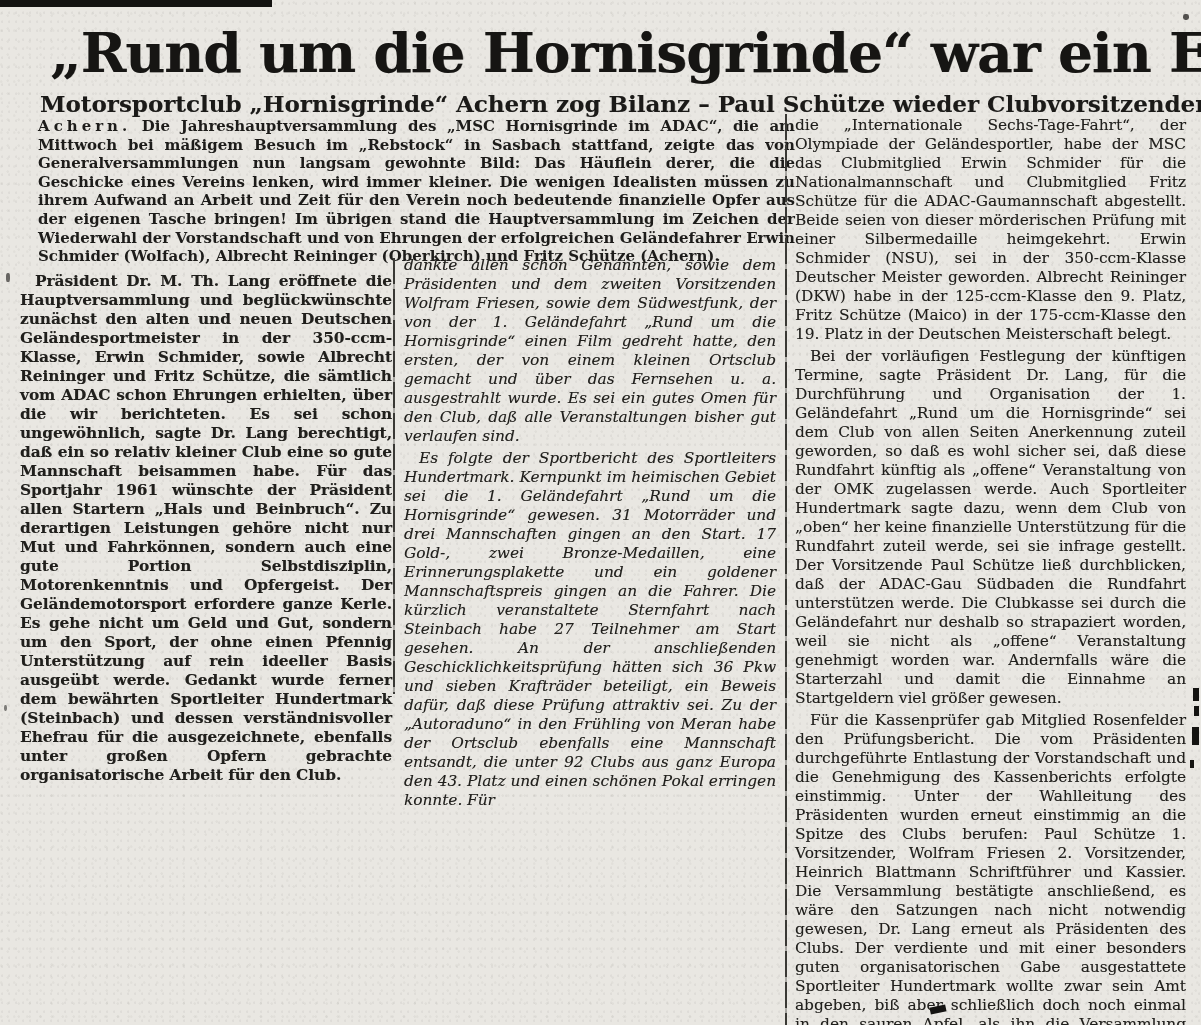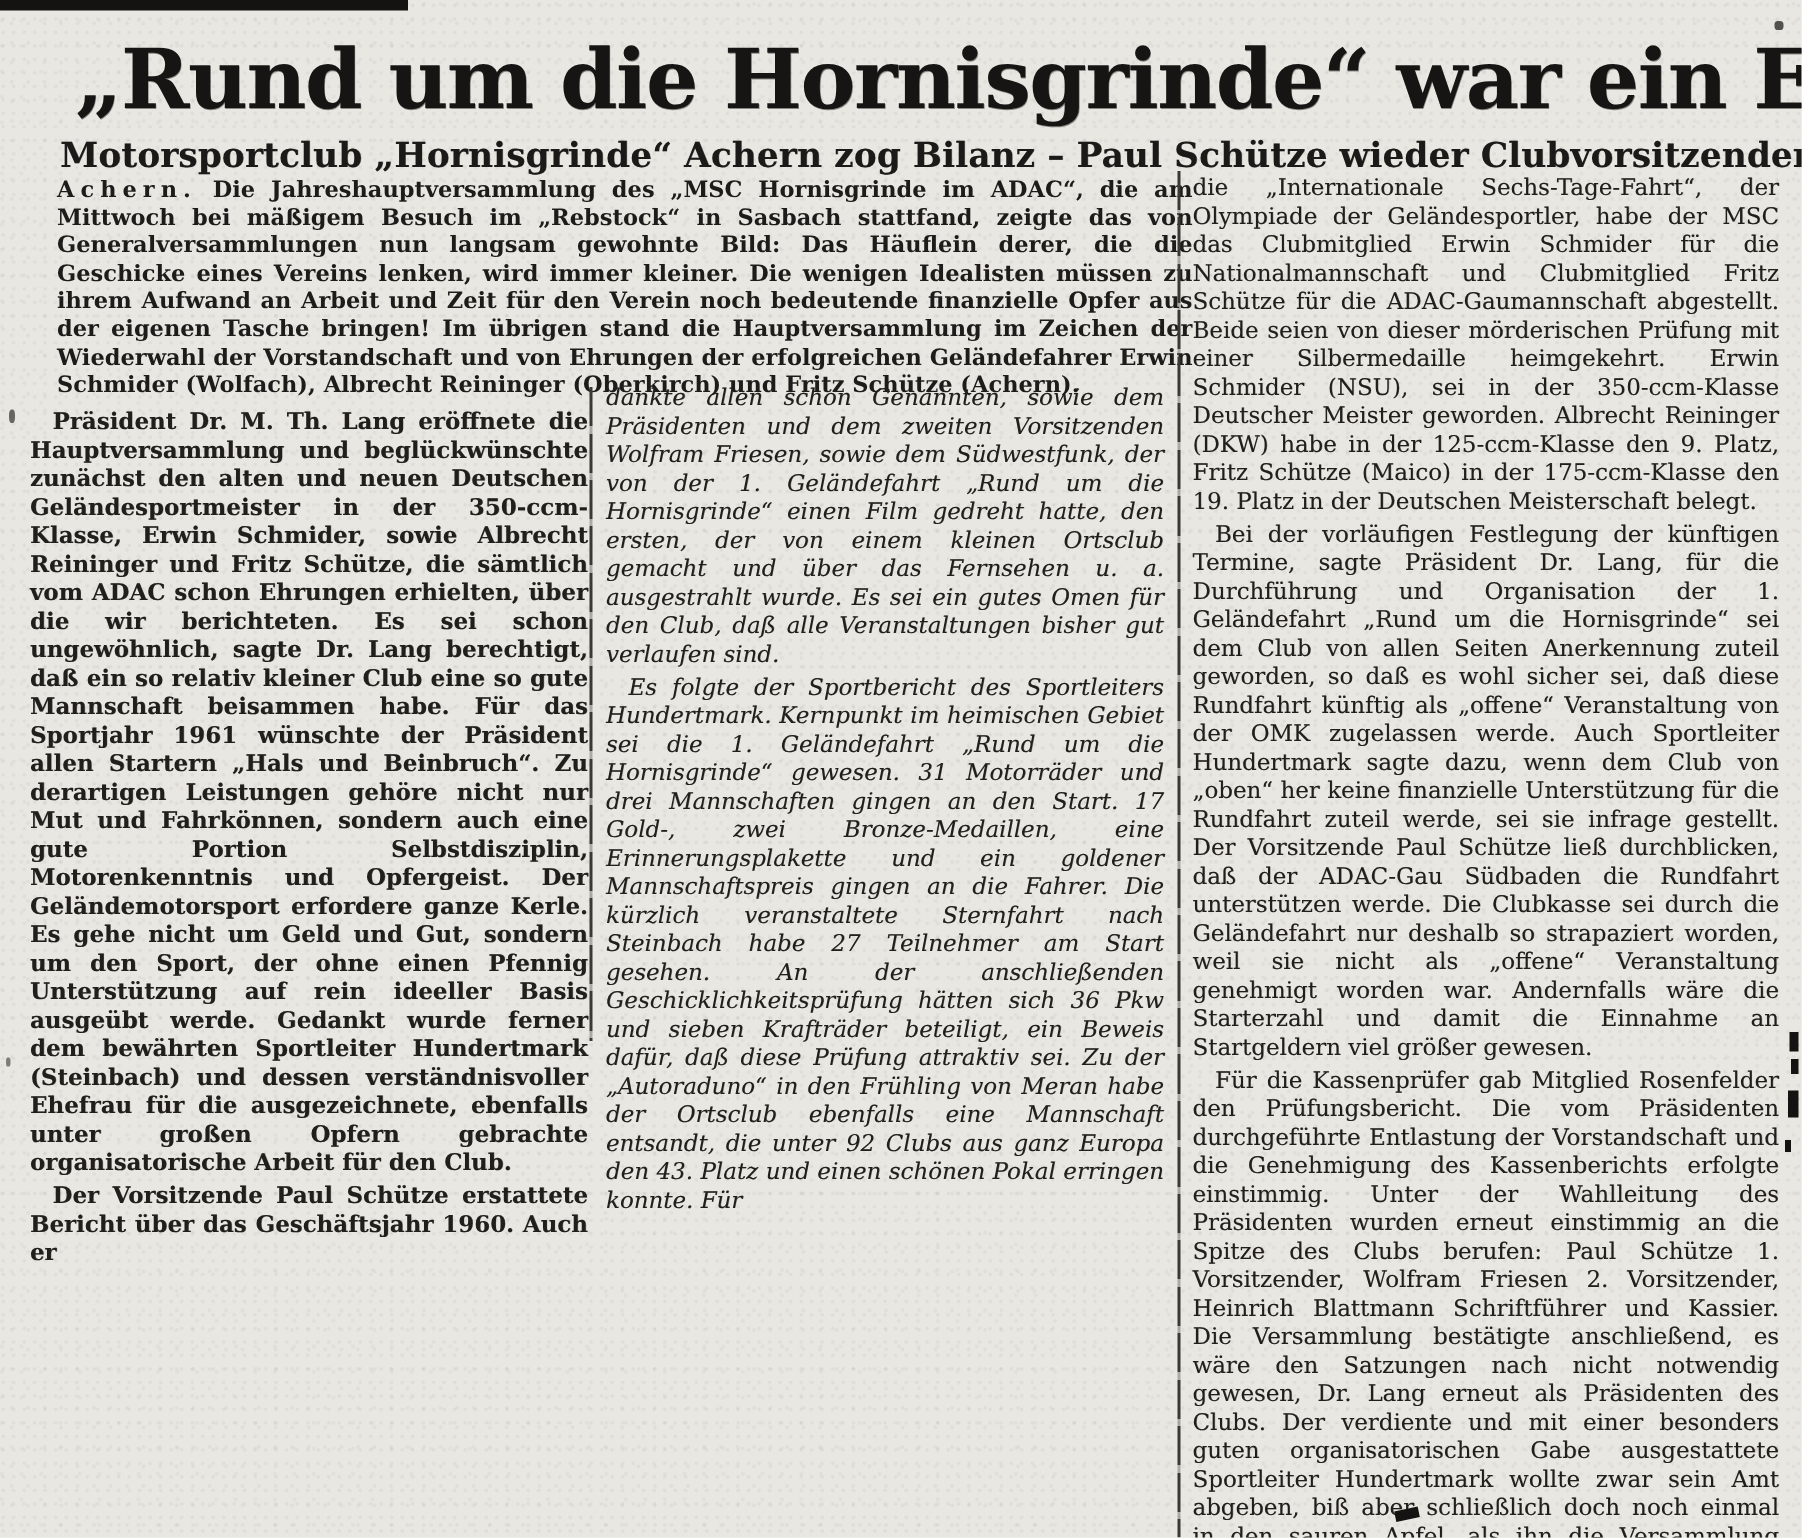--- a/index.html
+++ b/index.html
@@ -63,21 +63,20 @@
   <div class="artifact bar-top-left"></div>
   <div class="artifact speck mark4"></div>
 
   <h1 class="headline">„Rund um die Hornisgrinde“ war ein Erfolg</h1>
   <h2 class="subheadline">Motorsportclub „Hornisgrinde“ Achern zog Bilanz – Paul Schütze wieder Clubvorsitzender</h2>
 
   <p class="lead"><span class="dateline">Achern.</span> <span>Die Jahreshauptversammlung des „MSC Hornisgrinde im ADAC“, die am Mittwoch bei mäßigem Besuch im „Rebstock“ in Sasbach stattfand, zeigte das von Generalversammlungen nun langsam gewohnte Bild: Das Häuflein derer, die die Geschicke eines Vereins lenken, wird immer kleiner. Die wenigen Idealisten müssen zu ihrem Aufwand an Arbeit und Zeit für den Verein noch bedeutende finanzielle Opfer aus der eigenen Tasche bringen! Im übrigen stand die Hauptversammlung im Zeichen der Wiederwahl der Vorstandschaft und von Ehrungen der erfolgreichen Geländefahrer Erwin Schmider (Wolfach), Albrecht Reininger (Oberkirch) und Fritz Schütze (Achern).</span></p>
 
   <div class="col col1">
     <p>Präsident Dr. M. Th. Lang eröffnete die Hauptversammlung und beglückwünschte zunächst den alten und neuen Deutschen Geländesportmeister in der 350-ccm-Klasse, Erwin Schmider, sowie Albrecht Reininger und Fritz Schütze, die sämtlich vom ADAC schon Ehrungen erhielten, über die wir berichteten. Es sei schon ungewöhnlich, sagte Dr. Lang berechtigt, daß ein so relativ kleiner Club eine so gute Mannschaft beisammen habe. Für das Sportjahr 1961 wünschte der Präsident allen Startern „Hals und Beinbruch“. Zu derartigen Leistungen gehöre nicht nur Mut und Fahrkönnen, sondern auch eine gute Portion Selbstdisziplin, Motorenkenntnis und Opfergeist. Der Geländemotorsport erfordere ganze Kerle. Es gehe nicht um Geld und Gut, sondern um den Sport, der ohne einen Pfennig Unterstützung auf rein ideeller Basis ausgeübt werde. Gedankt wurde ferner dem bewährten Sportleiter Hundertmark (Steinbach) und dessen verständnisvoller Ehefrau für die ausgezeichnete, ebenfalls unter großen Opfern gebrachte organisatorische Arbeit für den Club.</p>
-    <p>Der Vorsitzende Paul Schütze erstattete Bericht über das Geschäftsjahr 1960. Auch er</p>
   </div>
 
   <div class="vrule vrule1"></div>
 
   <div class="col col2">
     <p class="no-indent">dankte allen schon Genannten, sowie dem Präsidenten und dem zweiten Vorsitzenden Wolfram Friesen, sowie dem Südwestfunk, der von der 1. Geländefahrt „Rund um die Hornisgrinde“ einen Film gedreht hatte, den ersten, der von einem kleinen Ortsclub gemacht und über das Fernsehen u. a. ausgestrahlt wurde. Es sei ein gutes Omen für den Club, daß alle Veranstaltungen bisher gut verlaufen sind.</p>
     <p>Es folgte der Sportbericht des Sportleiters Hundertmark. Kernpunkt im heimischen Gebiet sei die 1. Geländefahrt „Rund um die Hornisgrinde“ gewesen. 31 Motorräder und drei Mannschaften gingen an den Start. 17 Gold-, zwei Bronze-Medaillen, eine Erinnerungsplakette und ein goldener Mannschaftspreis gingen an die Fahrer. Die kürzlich veranstaltete Sternfahrt nach Steinbach habe 27 Teilnehmer am Start gesehen. An der anschließenden Geschicklichkeitsprüfung hätten sich 36 Pkw und sieben Krafträder beteiligt, ein Beweis dafür, daß diese Prüfung attraktiv sei. Zu der „Autoraduno“ in den Frühling von Meran habe der Ortsclub ebenfalls eine Mannschaft entsandt, die unter 92 Clubs aus ganz Europa den 43. Platz und einen schönen Pokal erringen konnte. Für</p>
   </div>
 
   <div class="vrule vrule2"></div>

